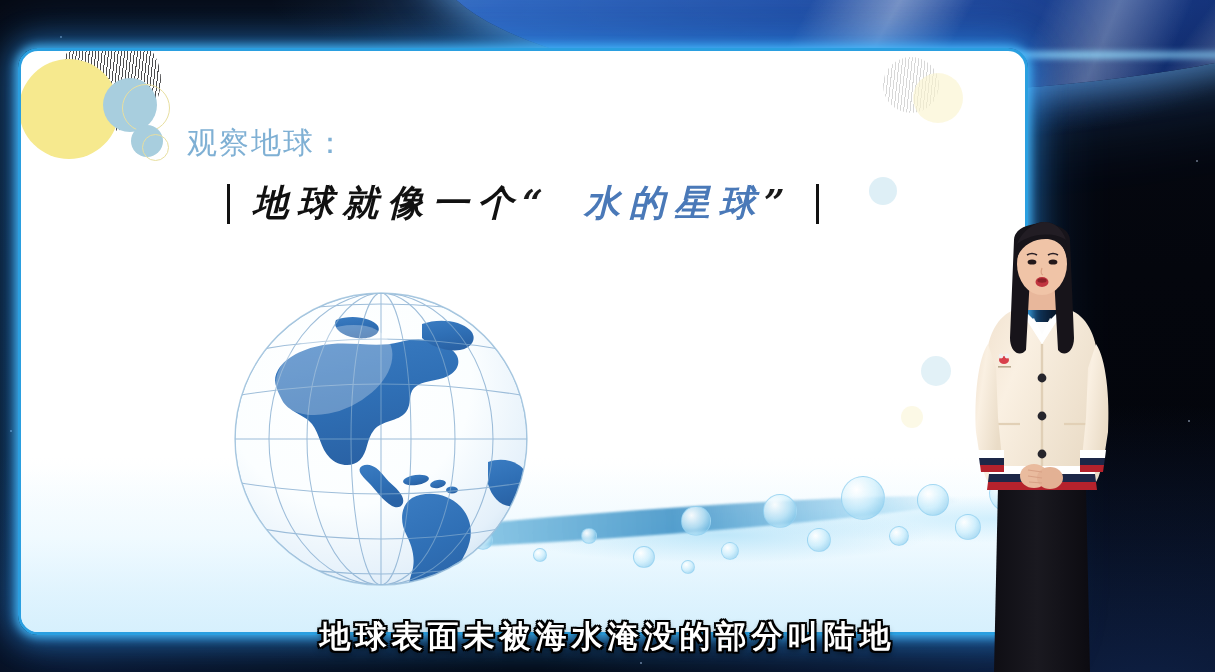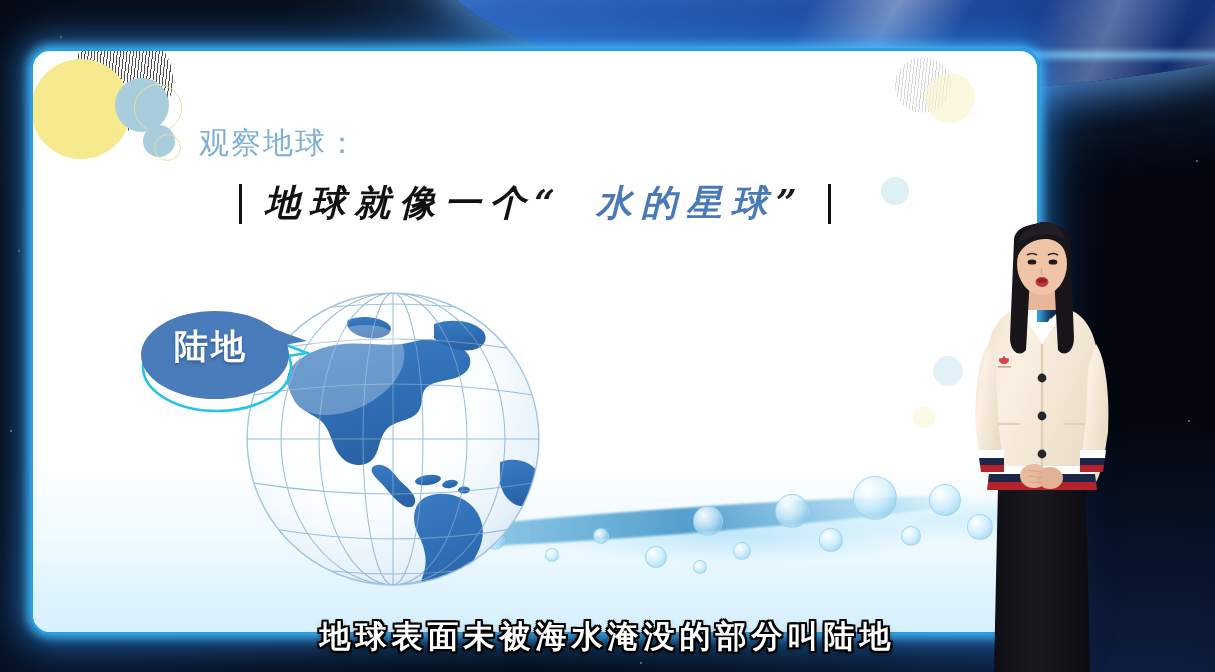--- a/index.html
+++ b/index.html
@@ -40,21 +40,21 @@
   }
   #atmo-glow{
     position:absolute; left:380px; top:52px; width:1000px; height:6px;
     background:linear-gradient(90deg, rgba(90,200,255,0) 0%, rgba(120,215,255,.85) 35%, rgba(150,225,255,.95) 70%, rgba(120,200,255,.5) 100%);
     filter:blur(3px);
   }
   .star{ position:absolute; background:#cfe3ff; border-radius:50%; opacity:.5; }
 
   
   #slide-card{
-    position:absolute; left:30px; top:48px; width:1010px; height:587px;
+    position:absolute; left:18px; top:48px; width:1010px; height:587px;
     background:linear-gradient(180deg,#ffffff 0%,#ffffff 72%,#f4fbff 88%,#e3f2fd 100%);
     border-radius:20px;
     border:3px solid #2a9fe0;
     box-shadow:0 0 10px 3px rgba(70,190,255,.85),
                0 0 28px 10px rgba(50,160,255,.45),
                0 0 60px 22px rgba(40,130,230,.22);
     overflow:hidden;
   }
 
   
@@ -258,36 +258,20 @@
         <path d="M19,198 Q165,222 311,198"></path>
         <path d="M19,240 Q165,270 311,240"></path>
         <path d="M19,274 Q165,306 311,274"></path>
       </g>
       <circle cx="165" cy="155" r="146" fill="none" stroke="#9cc0dc" stroke-width="1.4" opacity=".8"></circle>
 
       <ellipse cx="118" cy="86" rx="62" ry="40" fill="#ffffff" opacity=".28" transform="rotate(-26 118 86)"></ellipse>
     </svg>
   </div>
 
-  <div class="callout" style="left:102px; top:248px; width:152px; height:96px;">
-    <svg viewBox="0 0 180 118" width="180" height="118" style="position:absolute;left:-6px;top:-6px;overflow:visible;">
-
-      <g fill="none" stroke="#27c3e8" stroke-width="2.6">
-        <path d="M12,68 a74,44 0 1,1 148,0 a74,44 0 1,1 -148,0 Z" transform="translate(2,6)"></path>
-        <path d="M140,40 L176,54 L138,60 Z" transform="translate(2,6)"></path>
-      </g>
-    </svg>
-    <svg viewBox="0 0 180 118" width="180" height="118" style="position:absolute;left:-6px;top:-6px;overflow:visible;">
-      <g fill="#4a7cbb">
-        <ellipse cx="86" cy="62" rx="74" ry="44"></ellipse>
-        <path d="M140,34 L178,48 L137,55 Z"></path>
-      </g>
-    </svg>
-    <span class="lbl">陆地</span>
-  </div>
 
 
 </div>
 
 <div id="presenter">
   <svg viewBox="0 0 160 454" width="160" height="454">
     <defs>
       <linearGradient id="cardi" x1="0" y1="0" x2="1" y2="0.6">
         <stop offset="0%" stop-color="#f1e2cf"></stop>
         <stop offset="35%" stop-color="#faf0e2"></stop>

